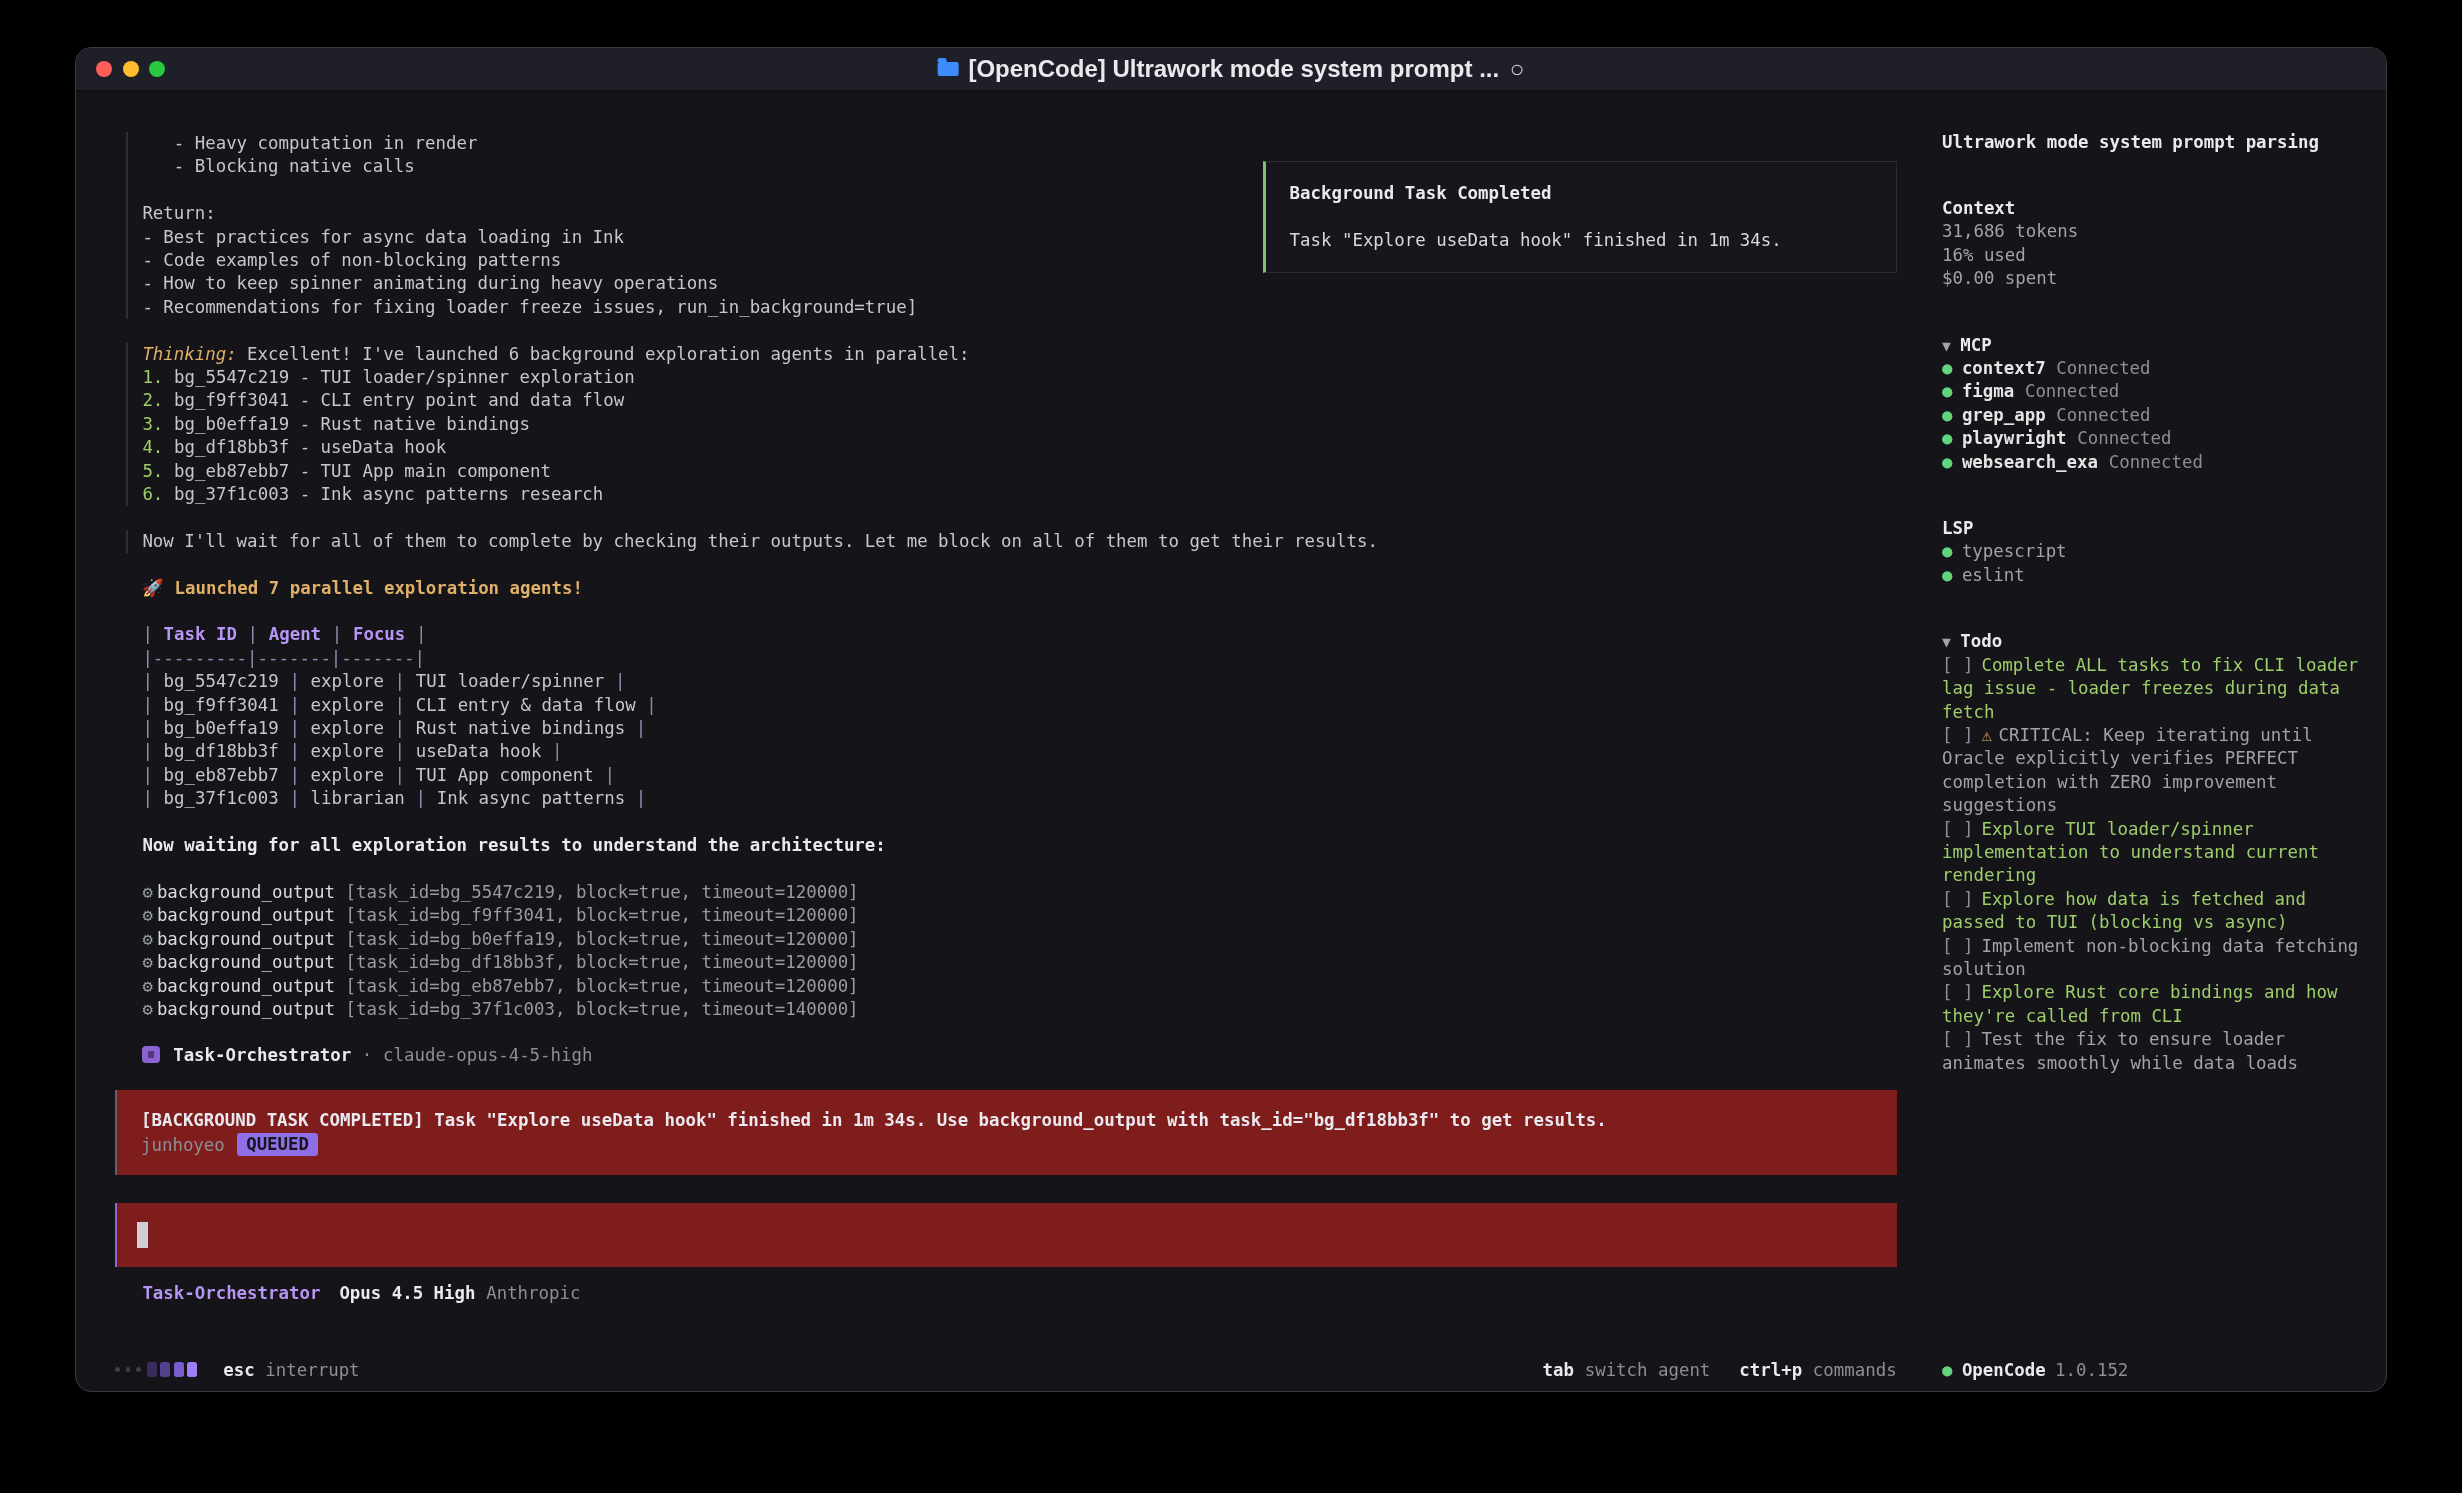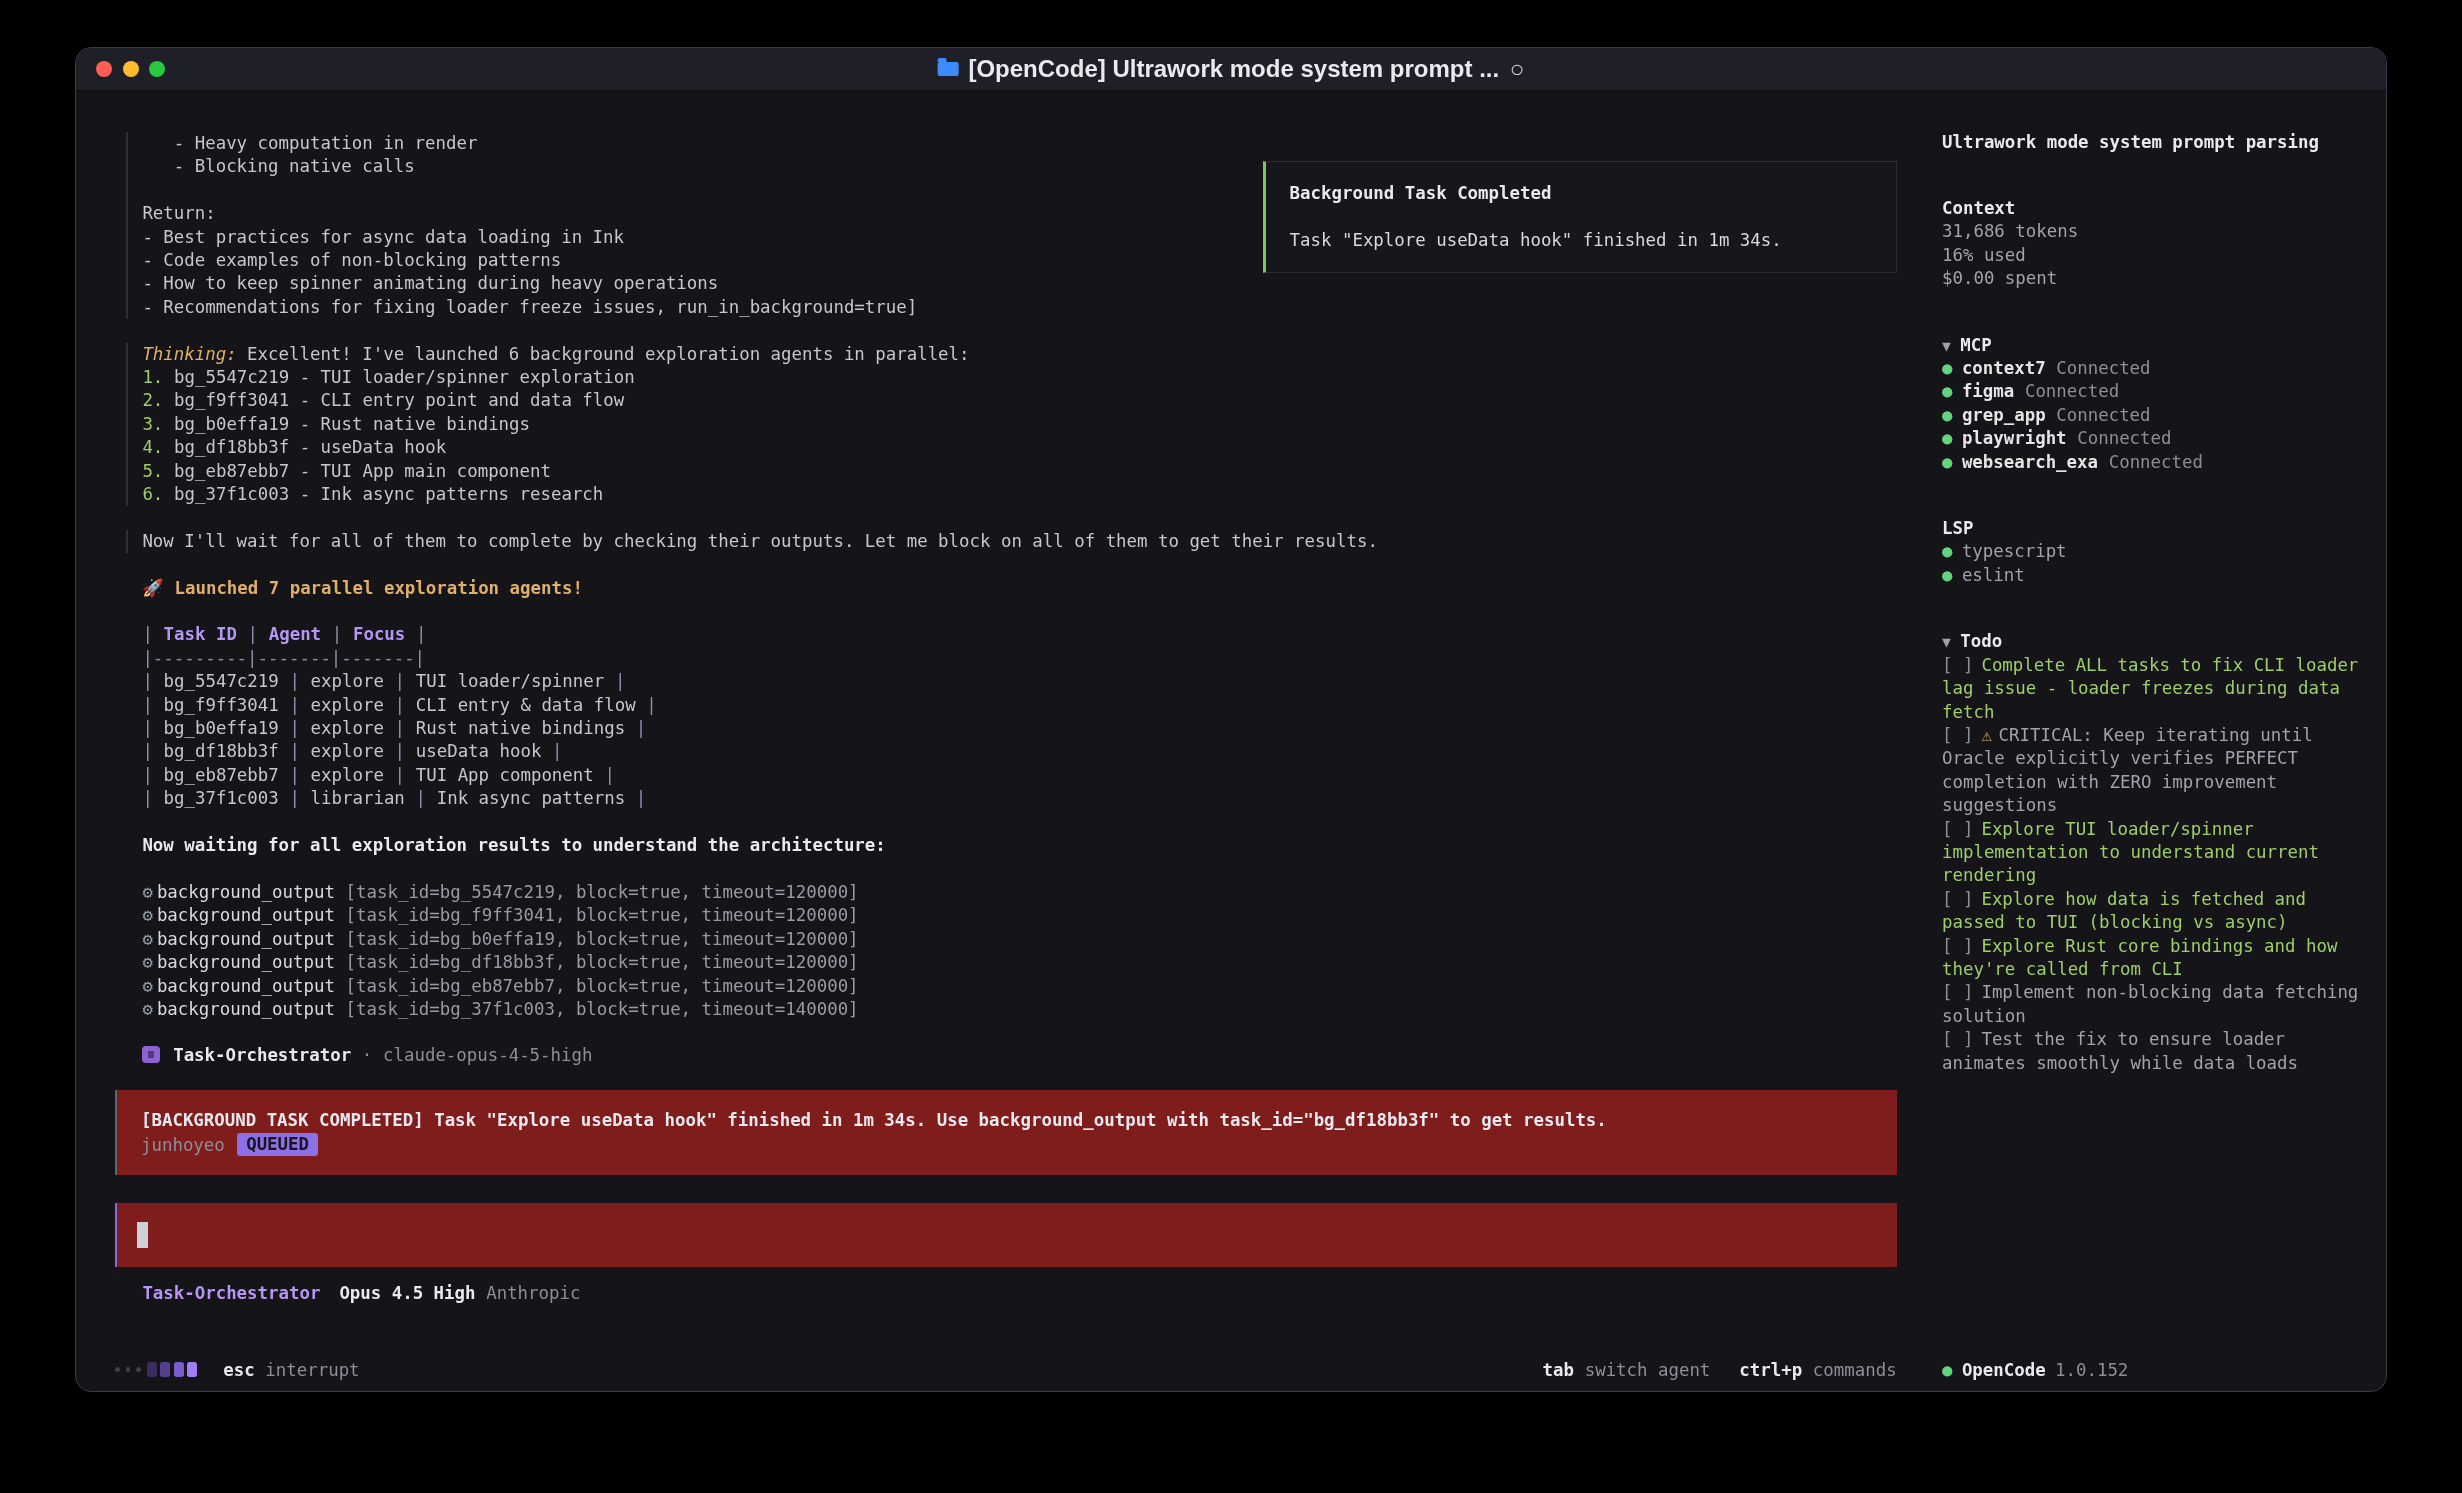--- a/index.html
+++ b/index.html
@@ -223,22 +223,22 @@
         <div class="sb-ln"><span class="dotg">●</span><span class="dim2">typescript</span></div>
         <div class="sb-ln"><span class="dotg">●</span><span class="dim2">eslint</span></div>
       </div>
 
       <div class="sb-sec">
         <div class="sb-h"><span class="tri">▼</span><span>Todo</span></div>
         <div class="todo-item"><span class="dim chk">[ ]</span><span class="grn">Complete ALL tasks to fix CLI loader lag issue - loader freezes during data fetch</span></div>
         <div class="todo-item"><span class="dim chk">[ ]</span><span class="warn">⚠</span><span class="dim2">CRITICAL: Keep iterating until Oracle explicitly verifies PERFECT completion with ZERO improvement suggestions</span></div>
         <div class="todo-item"><span class="dim chk">[ ]</span><span class="grn">Explore TUI loader/spinner implementation to understand current rendering</span></div>
         <div class="todo-item"><span class="dim chk">[ ]</span><span class="grn">Explore how data is fetched and passed to TUI (blocking vs async)</span></div>
+        <div class="todo-item"><span class="dim chk">[ ]</span><span class="dim2">Implement non-blocking data fetching solution</span></div>
         <div class="todo-item"><span class="dim chk">[ ]</span><span class="grn">Explore Rust core bindings and how they're called from CLI</span></div>
-        <div class="todo-item"><span class="dim chk">[ ]</span><span class="dim2">Implement non-blocking data fetching solution</span></div>
         <div class="todo-item"><span class="dim chk">[ ]</span><span class="dim2">Test the fix to ensure loader animates smoothly while data loads</span></div>
       </div>
     </aside>
 
   </div>
 
   <div class="statusbar">
     <div class="sb-main">
       <div class="sb-left">
         <span class="progress">

